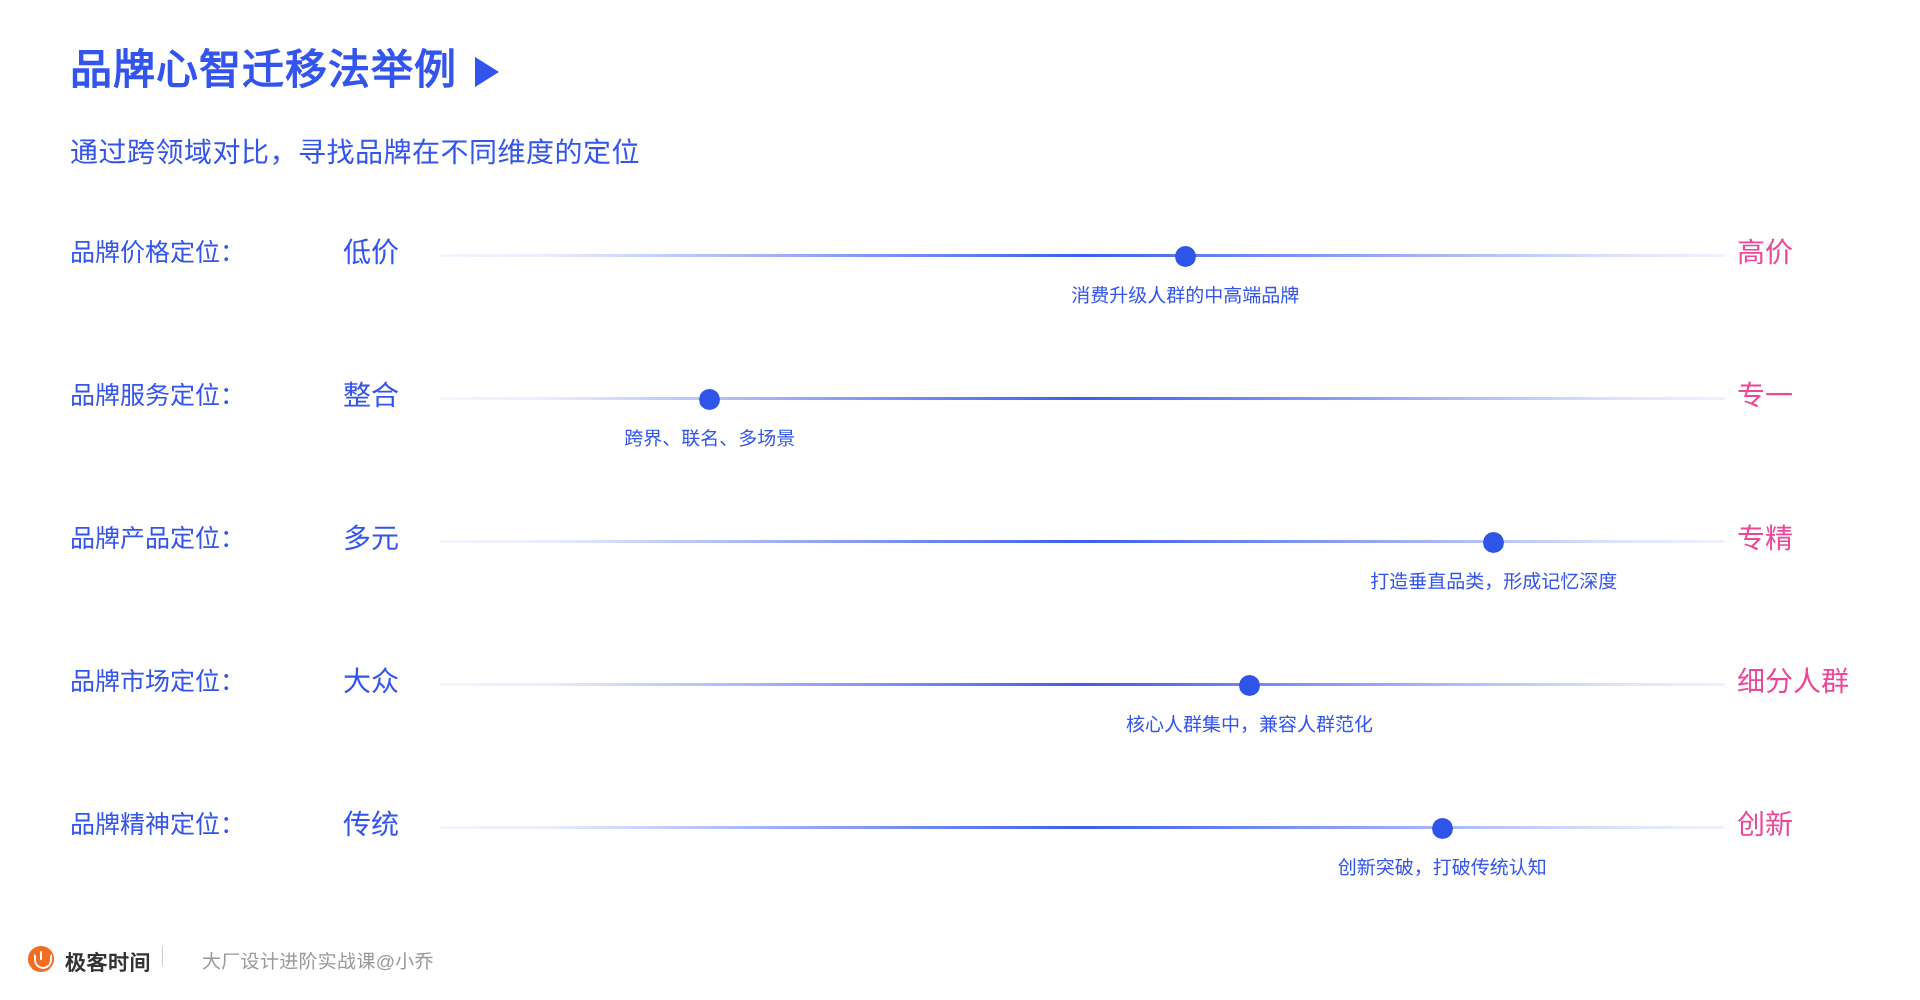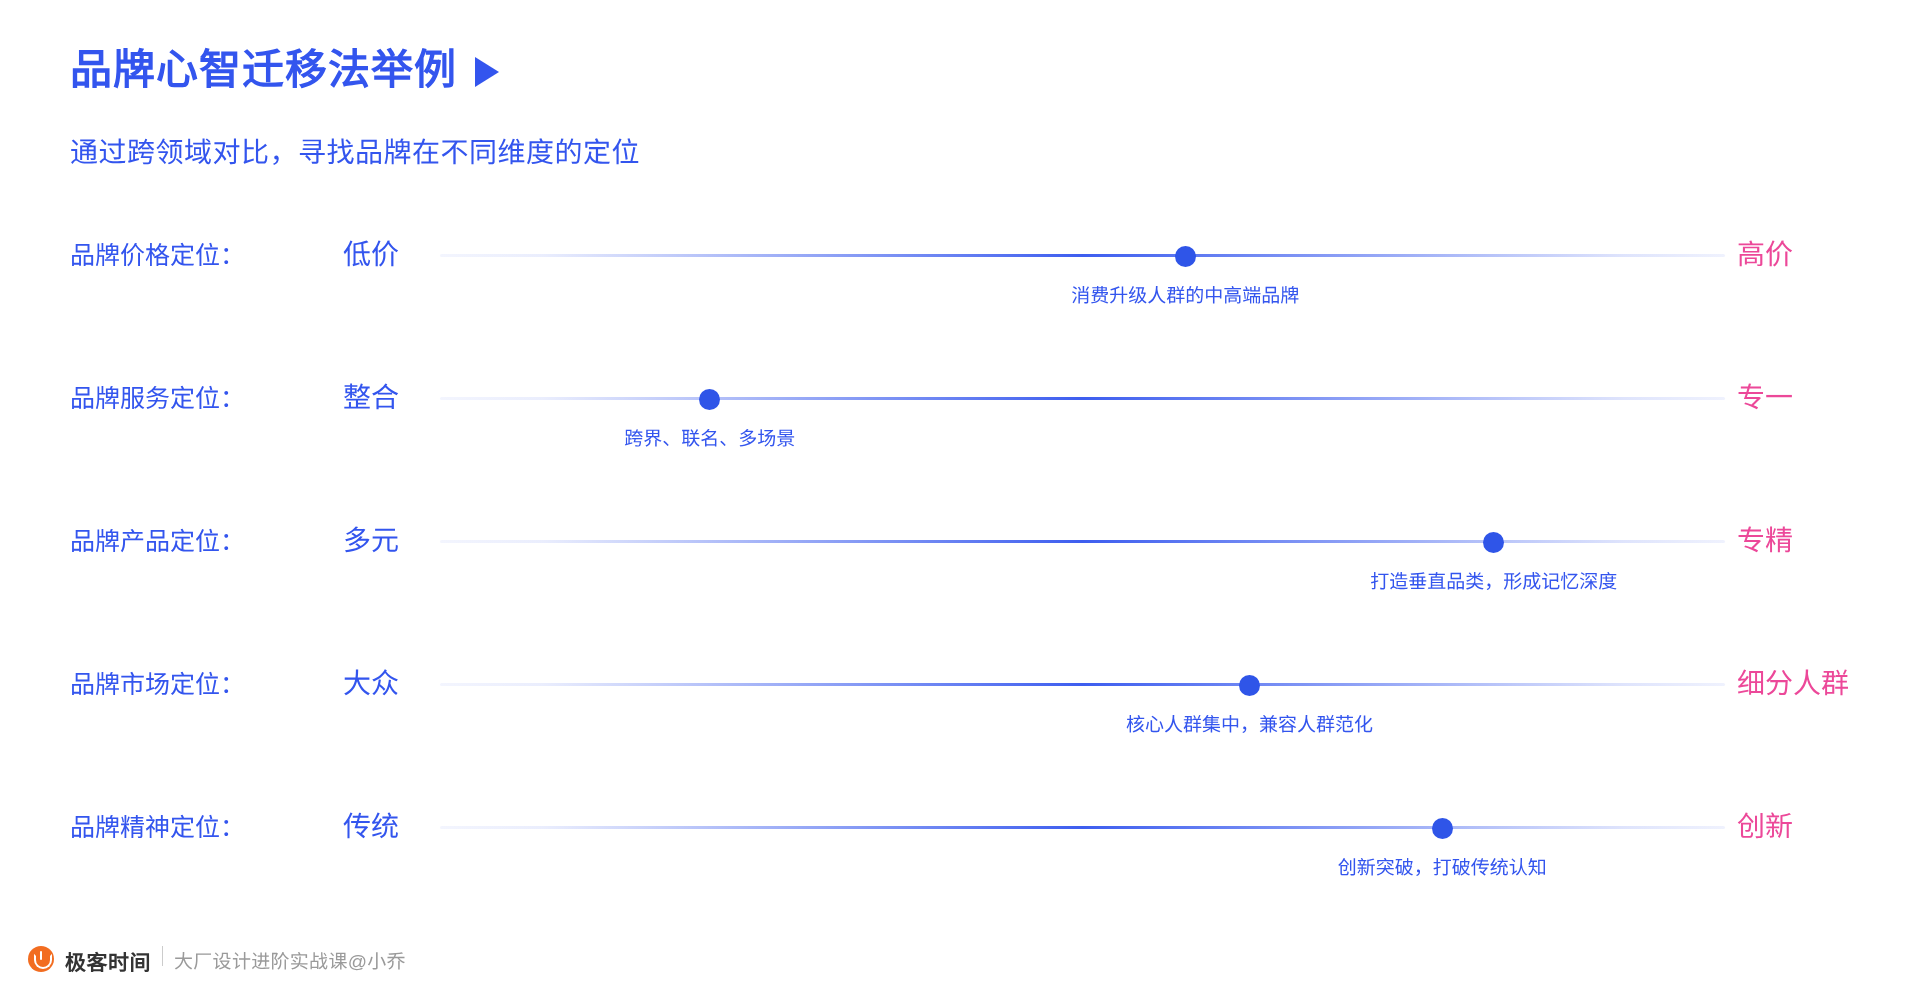--- a/index.html
+++ b/index.html
@@ -64,20 +64,21 @@
   .rows {
     position: absolute;
     left: 0;
     top: 238px;
     width: 1920px;
   }
 
   .row {
     position: relative;
     height: 143px;
+    font-family: Liberation Mono, monospace;
   }
 
   .row-label {
     position: absolute;
     left: 70px;
     top: 0;
     font-size: 25px;
     color: #3355ee;
     white-space: nowrap;
     line-height: 34px;
@@ -201,20 +202,21 @@
   .footer-divider {
     width: 1px;
     height: 20px;
     background: #cccccc;
   }
 
   .footer-course {
     font-size: 19px;
     color: #9a9a9a;
     letter-spacing: 0.3px;
+    margin-left: 28px;
   }
 </style>
 </head>
 <body>
 
 <div class="slide">
 
   <div class="header">
     <div class="title-row">
       <div class="page-title">品牌心智迁移法举例</div>

